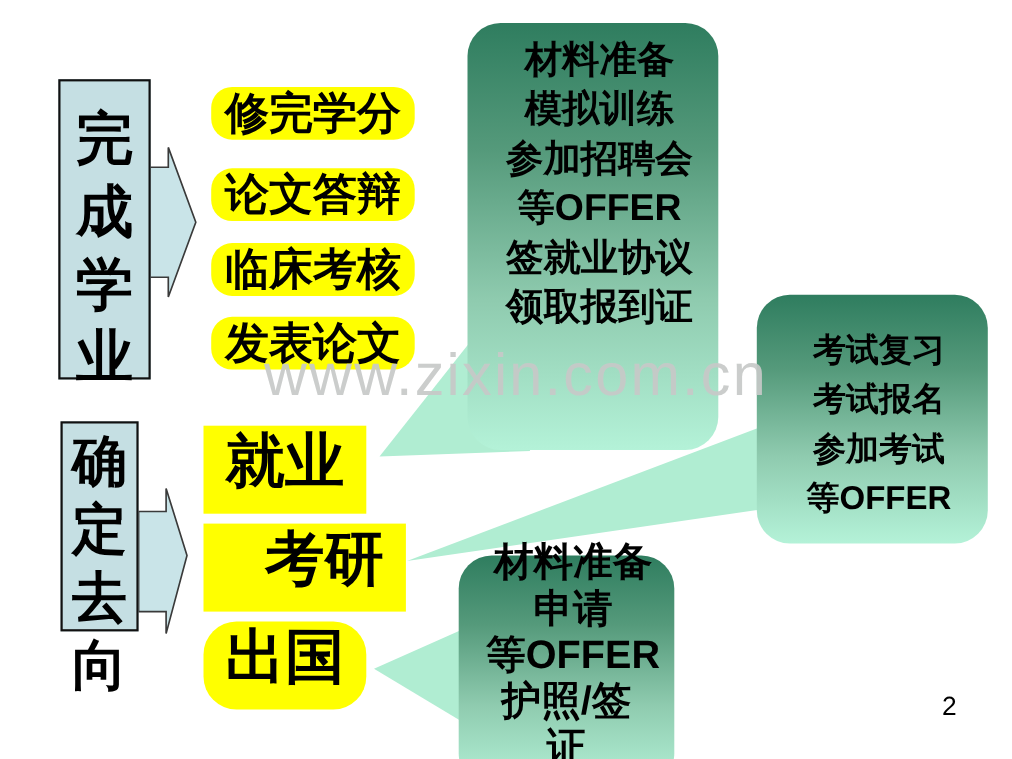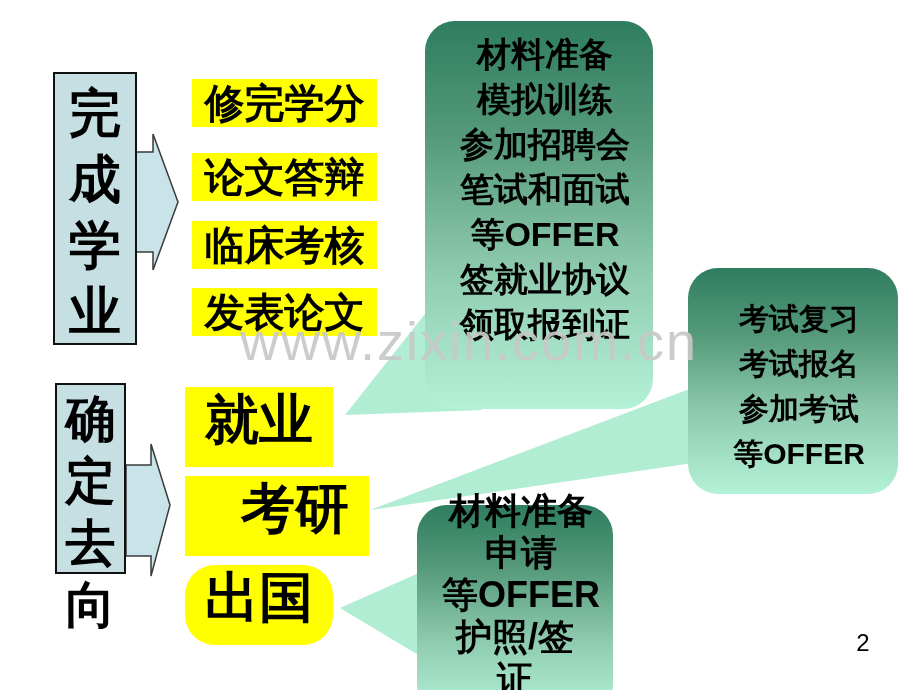--- a/index.html
+++ b/index.html
@@ -11,28 +11,28 @@
   .layer-svg{position:absolute;left:0;top:0;width:920px;height:690px;z-index:1;}
 
   
   .stage-box{
     position:absolute;z-index:2;
     background:#c5dfe3;border:2px solid #111111;
     box-sizing:border-box;
     color:#000;font-weight:bold;text-align:center;
     word-break:break-all;
   }
-  .stage-box.one{left:53px;top:72px;width:84px;height:273px;font-size:52px;line-height:66px;padding-top:6px;}
+  .stage-box.one{left:53px;top:72px;width:84px;height:273px;font-size:52px;line-height:66px;padding-top:20px;}
   .stage-box.two{left:55px;top:383px;width:71px;height:191px;font-size:50px;line-height:62px;padding-top:3px;}
 
   
   .step-label{
     position:absolute;z-index:2;left:192px;width:185px;height:48px;
     background:#ffff00;color:#000;font-weight:bold;font-size:40px;line-height:48px;
-    text-align:center;white-space:nowrap;
+    text-align:center;white-space:nowrap;border-radius:19px;
   }
   .option-label{
     position:absolute;z-index:2;left:185px;width:148px;height:80px;
     background:#ffff00;color:#000;font-weight:bold;font-size:54px;line-height:65px;
     text-align:center;white-space:nowrap;
   }
 
   
   .callout{
     position:absolute;z-index:2;border-radius:30px;
@@ -81,21 +81,20 @@
 <div class="step-label" style="top:79px;">修完学分</div>
 <div class="step-label" style="top:153px;">论文答辩</div>
 <div class="step-label" style="top:221px;">临床考核</div>
 <div class="step-label" style="top:288px;">发表论文</div>
 
 <div class="callout c-top"></div>
 <div class="callout-lines t-top">
   <div>材料准备</div>
   <div>模拟训练</div>
   <div>参加招聘会</div>
-  <div>笔试和面试</div>
   <div>等OFFER</div>
   <div>签就业协议</div>
   <div>领取报到证</div>
 </div>
 
 <div class="stage-box two">确定去向</div>
 
 <div class="option-label" style="top:387px;">就业</div>
 <div class="option-label" style="top:476px;padding-left:36px;">考研</div>
 <div class="option-label" style="top:565px;border-radius:30px;">出国</div>

